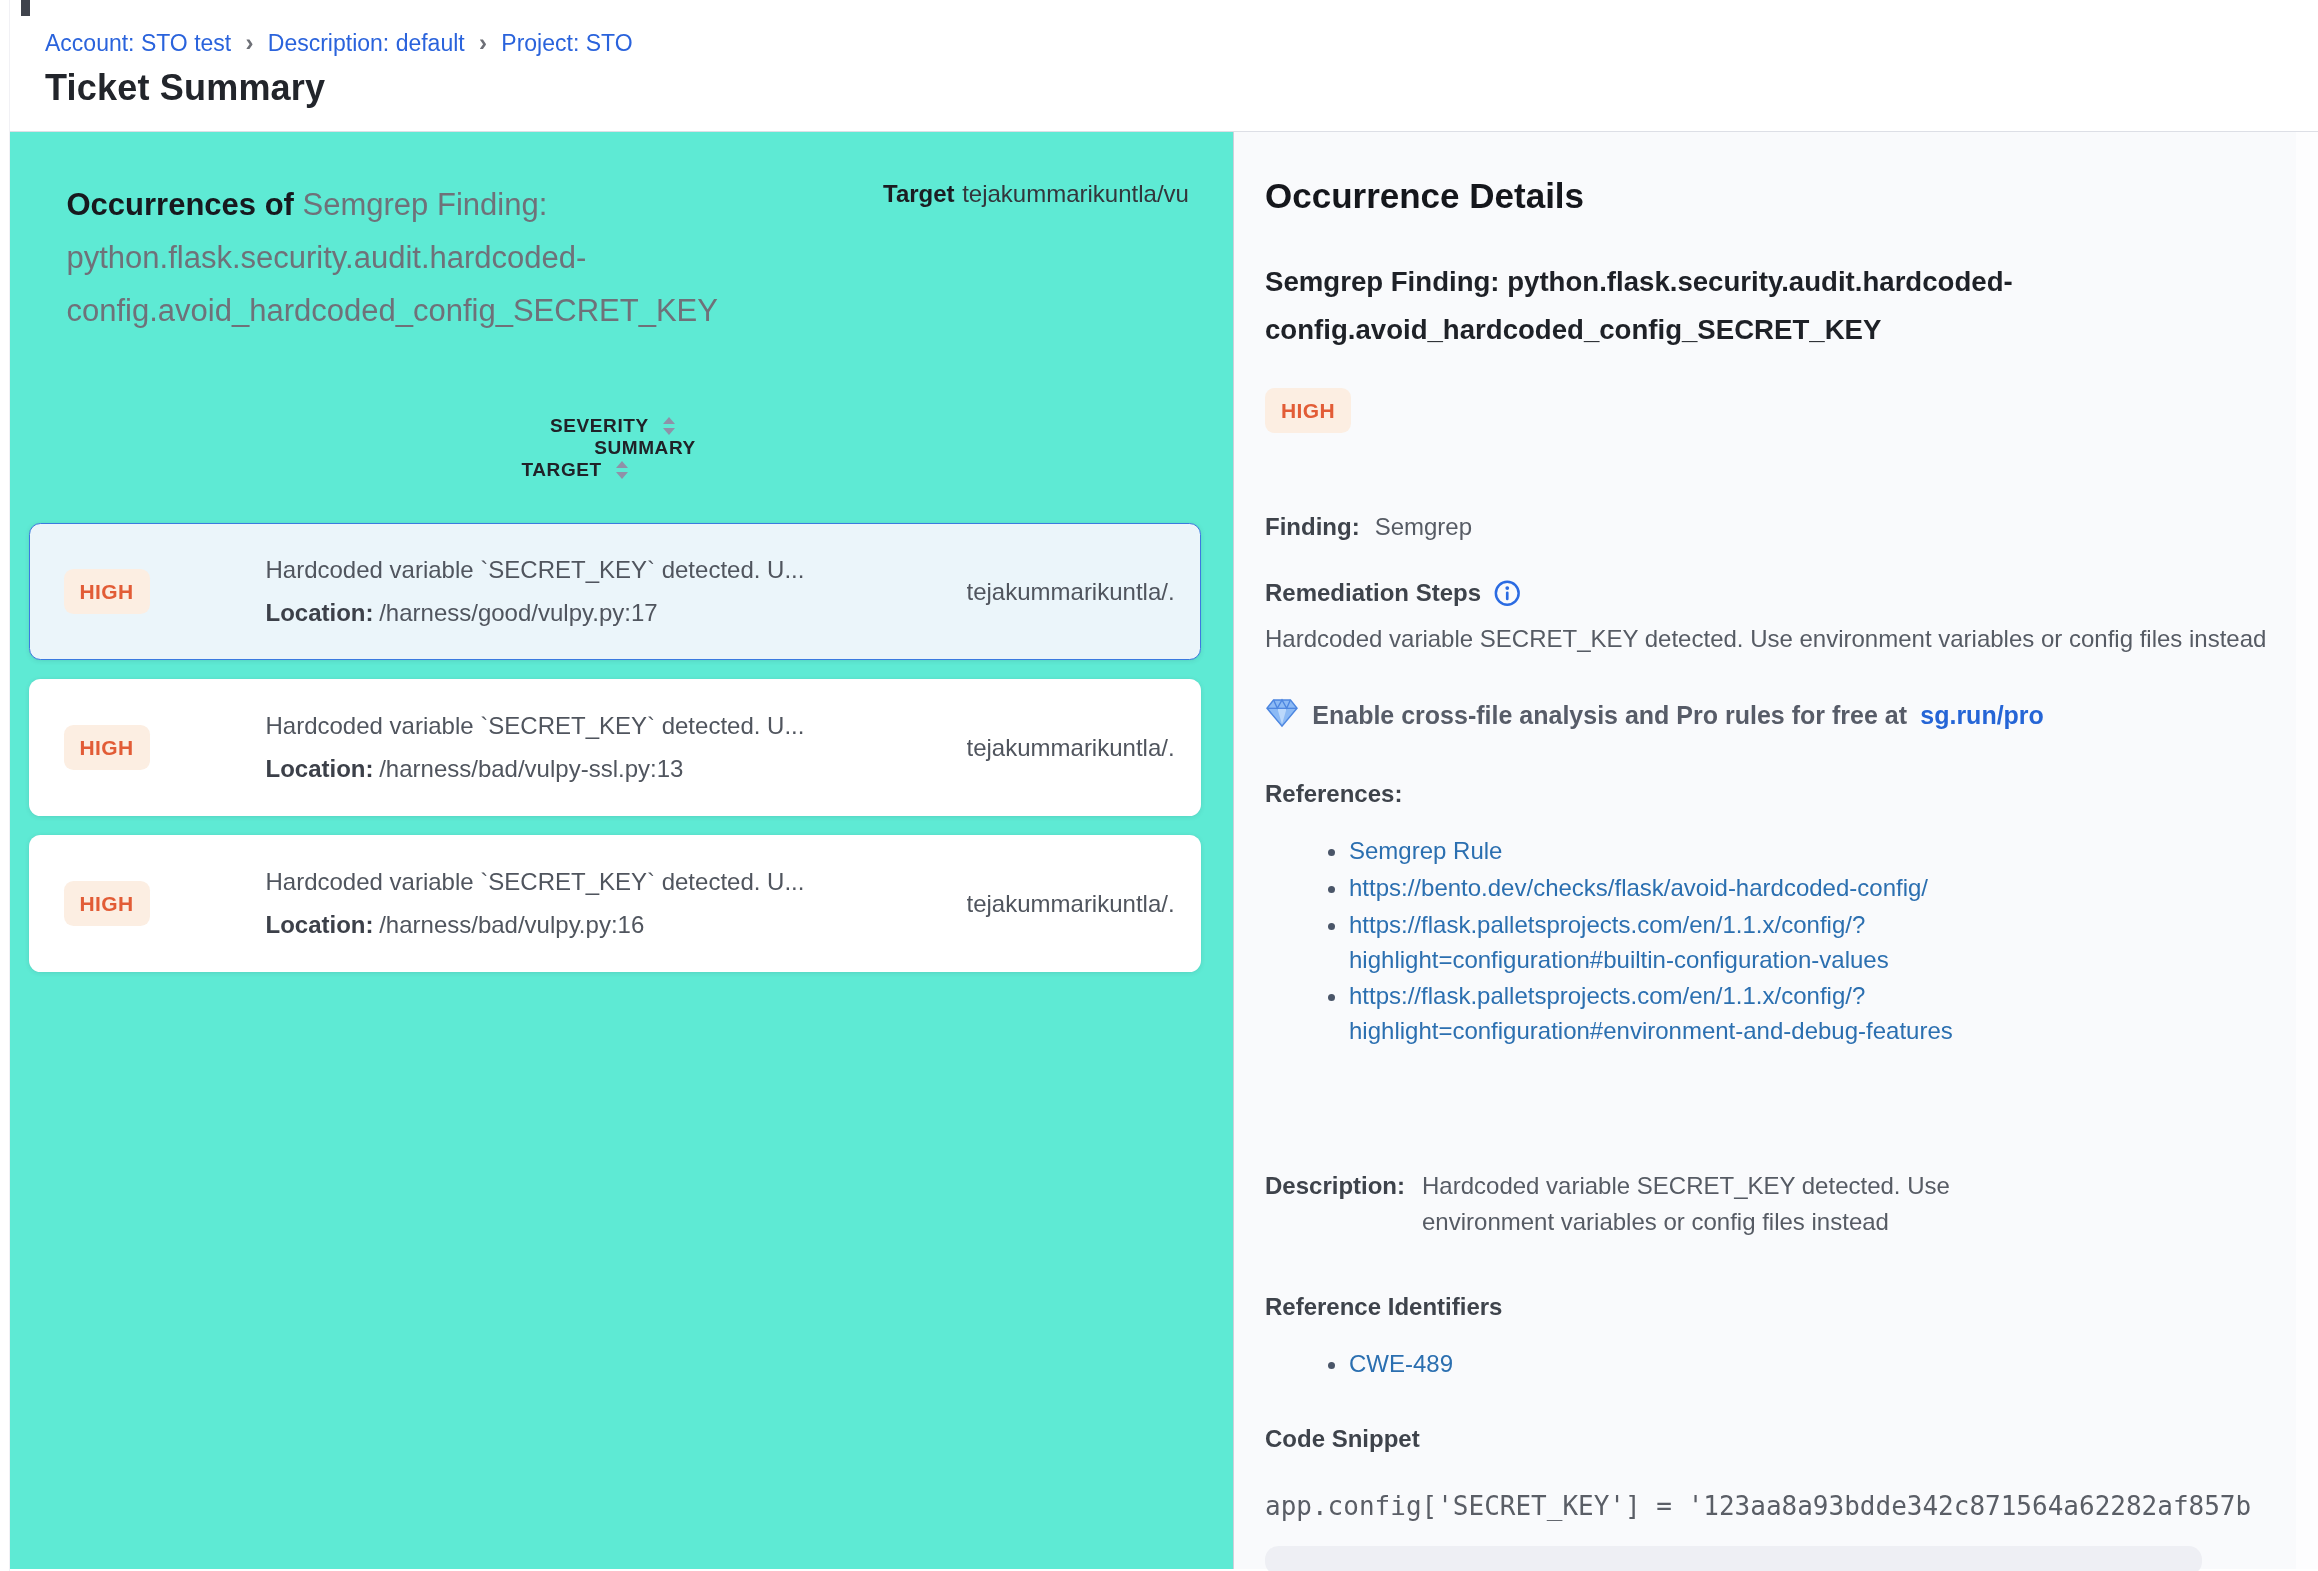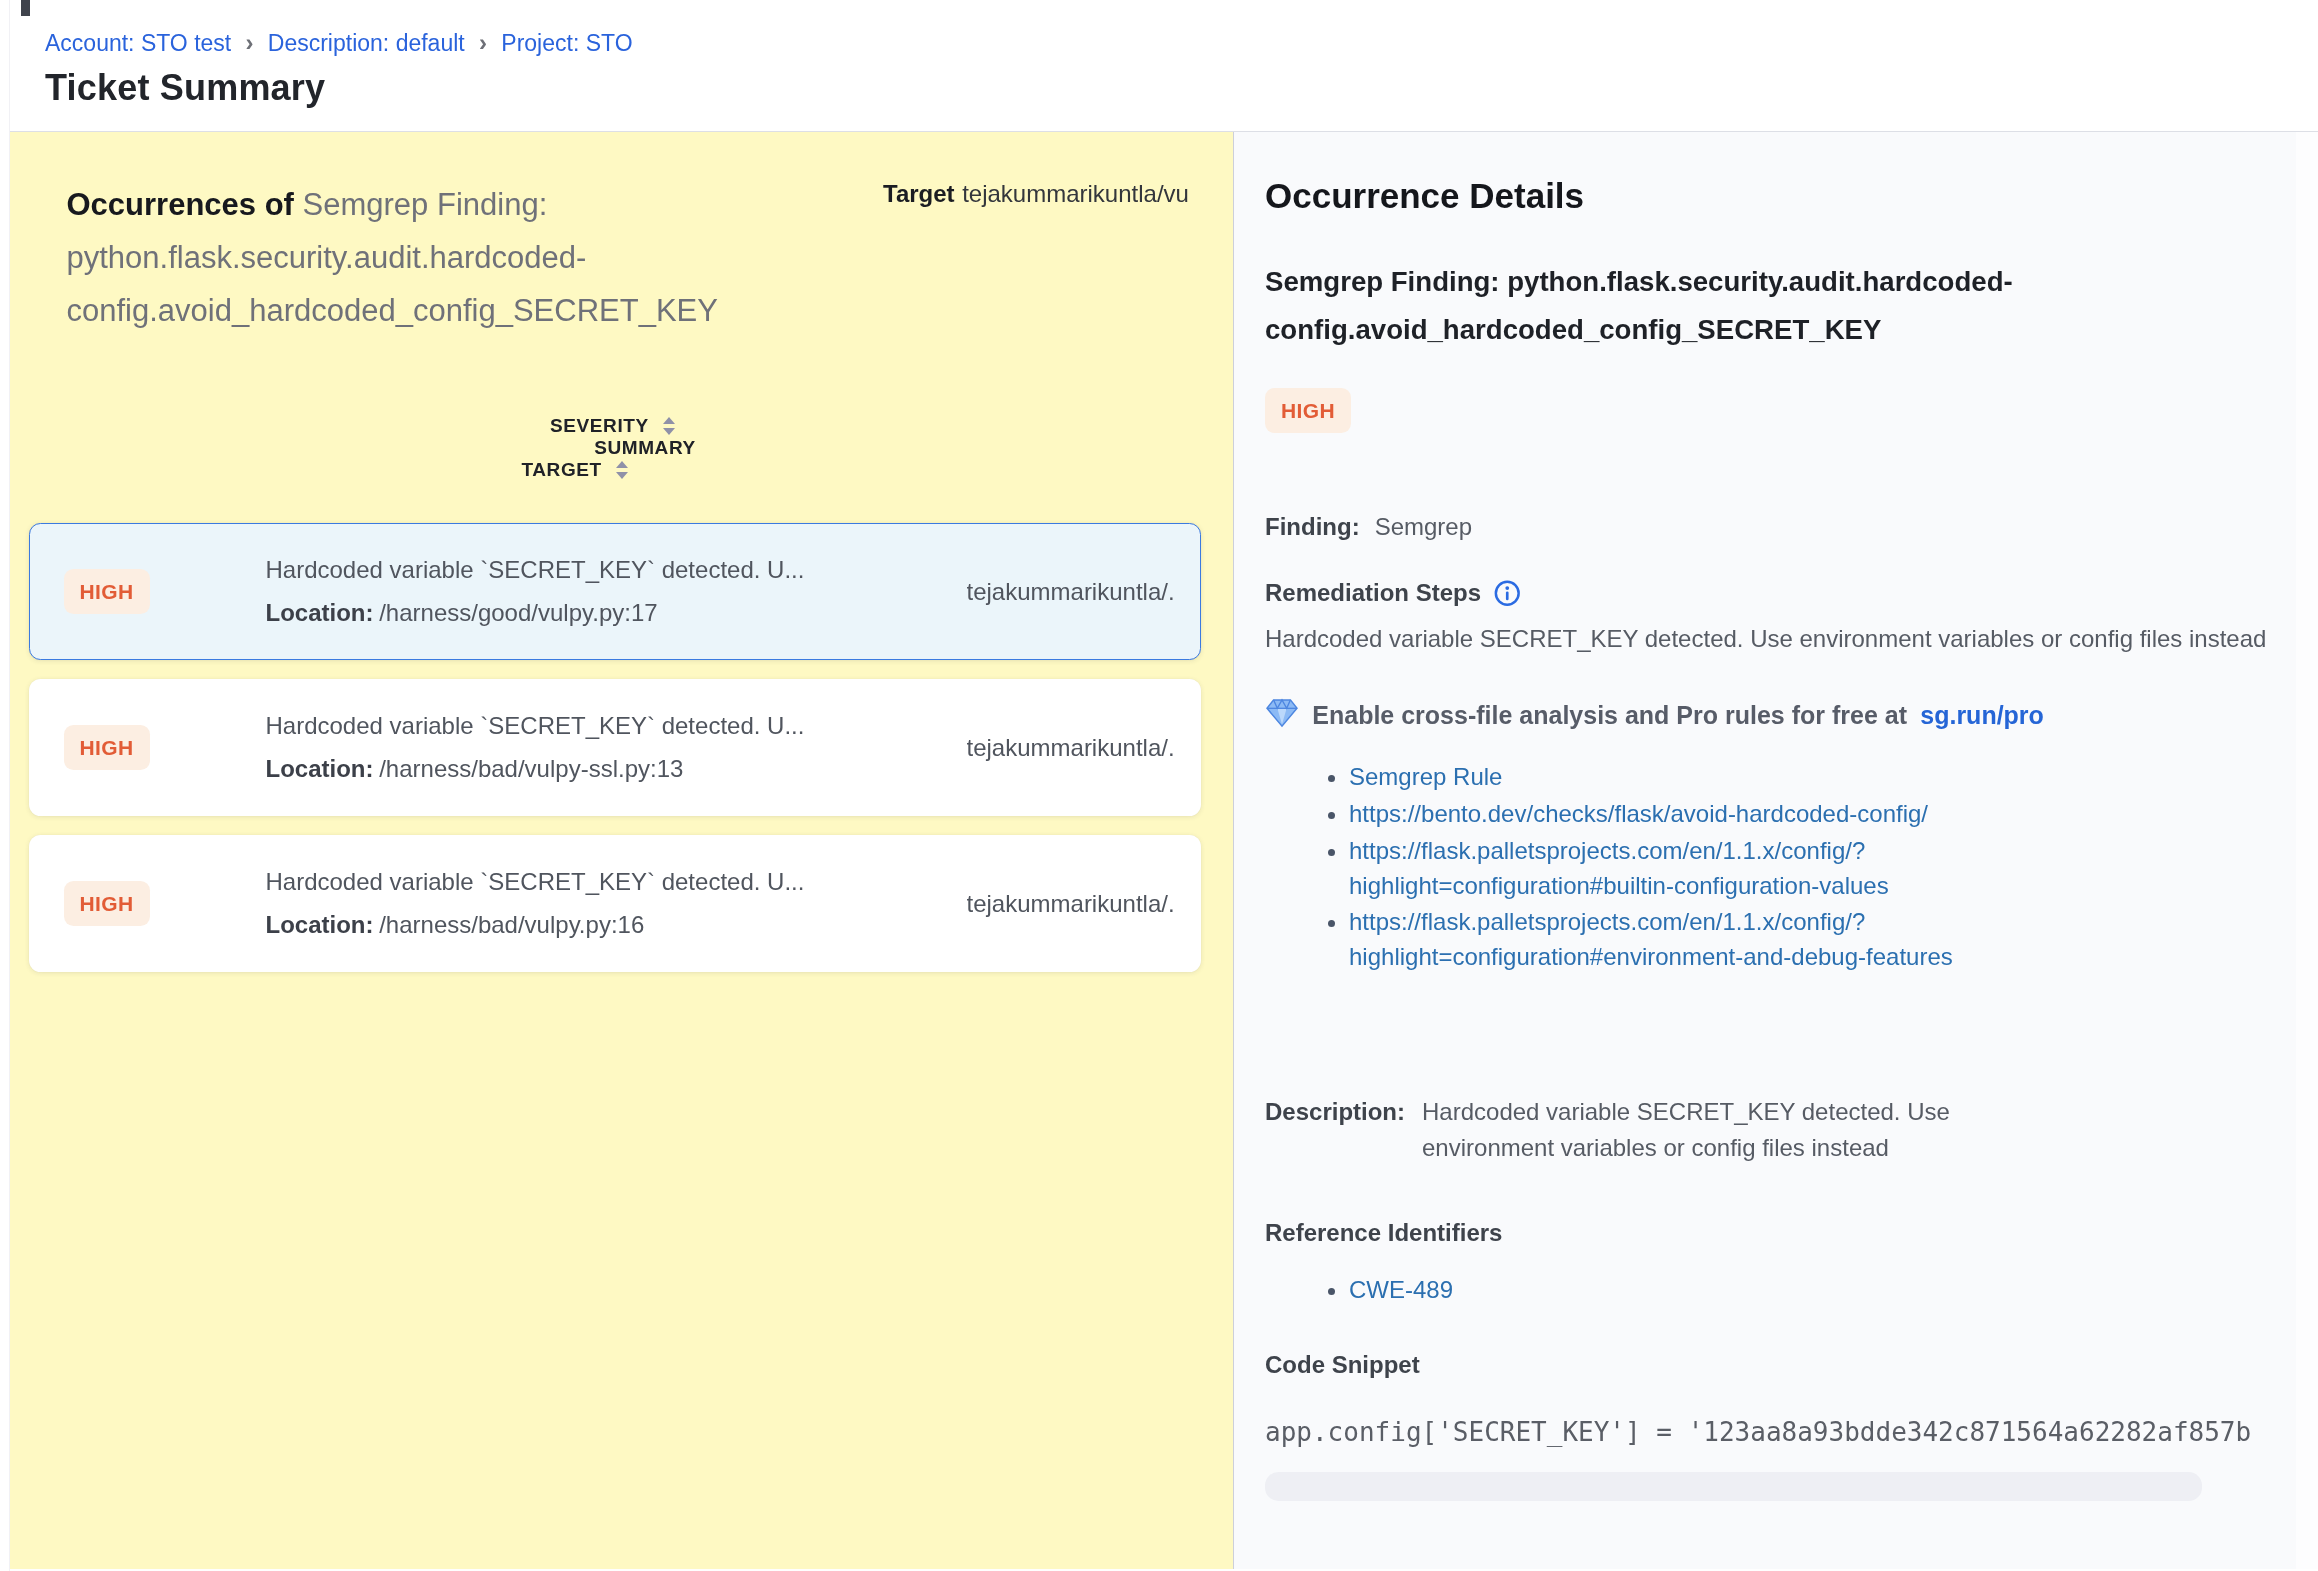--- a/index.html
+++ b/index.html
@@ -22,21 +22,21 @@
 
   
   .header{height:132px;padding:28.5px 0 0 45px;border-bottom:1.9px solid #DDDFE6;background:#fff;}
   .breadcrumb{display:flex;align-items:center;gap:14.3px;font-size:23px;line-height:28.5px;}
   .breadcrumb a{color:var(--breadcrumb_blue);text-decoration:none;cursor:pointer;}
   .chev{color:#6E7077;font-size:24px;font-weight:700;}
   .page-title{margin:9.5px 0 0;font-size:36px;font-weight:700;color:#22252B;letter-spacing:0.2px;}
 
   
   .main{display:flex;height:1437px;}
-  .left-panel{width:1234px;flex:0 0 1234px;background:#fef9c3;border-right:1.9px solid #CDCFDA;position:relative;padding:46px 0 0 28.5px;}
+  .left-panel{width:1234px;flex:0 0 1234px;background:#5eead4;border-right:1.9px solid #CDCFDA;position:relative;padding:46px 0 0 28.5px;}
   .right-panel{flex:1;background:#F9FAFC;position:relative;padding:44px 38px 0 31px;min-width:0;}
   .scroll-strip{position:absolute;right:0;top:0;bottom:0;width:23px;background:#FDFDFE;}
 
   
   .occ-title{margin-left:38px;width:861px;font-size:31px;line-height:53px;font-weight:400;color:#6F7179;}
   .occ-title .bold{color:#17191E;font-weight:700;}
   .target-head{position:absolute;top:48px;left:883px;right:1.9px;overflow:hidden;white-space:nowrap;font-size:24px;color:#33363C;}
   .target-head b{color:#1B1D22;margin-right:7.6px;}
 
   .table-head{margin:78px 0 0 46px;display:flex;align-items:center;font-size:19px;font-weight:700;letter-spacing:0.6px;color:#202228;width:1141px;flex-direction:column;}
@@ -202,20 +202,21 @@
             <polygon points="9,2 27,2 34,11 18,30 2,11" fill="#8CBAF5" stroke="#4D86E0" stroke-width="1.6"></polygon>
             <polygon points="13,11 23,11 18,28" fill="#BBD8FB"></polygon>
             <polyline points="2,11 34,11" stroke="#4D86E0" stroke-width="1.4" fill="none"></polyline>
             <polyline points="9,2 13,11 18,2 23,11 27,2" stroke="#4D86E0" stroke-width="1.4" fill="none"></polyline>
           </svg>
         </span>
         <span>Enable cross-file analysis and Pro rules for free at</span>
         <a>sg.run/pro</a>
       </div>
 
+      <div class="section-label">References:</div>
       <ul class="link-list" id="refs">
   <li><a class="ref-link">Semgrep Rule</a></li>
 
   <li><a class="ref-link">https://bento.dev/checks/flask/avoid-hardcoded-config/</a></li>
 
   <li><a class="ref-link">https://flask.palletsprojects.com/en/1.1.x/config/?​highlight=configuration#builtin-configuration-values</a></li>
 
   <li><a class="ref-link">https://flask.palletsprojects.com/en/1.1.x/config/?​highlight=configuration#environment-and-debug-features</a></li>
 </ul>
 

